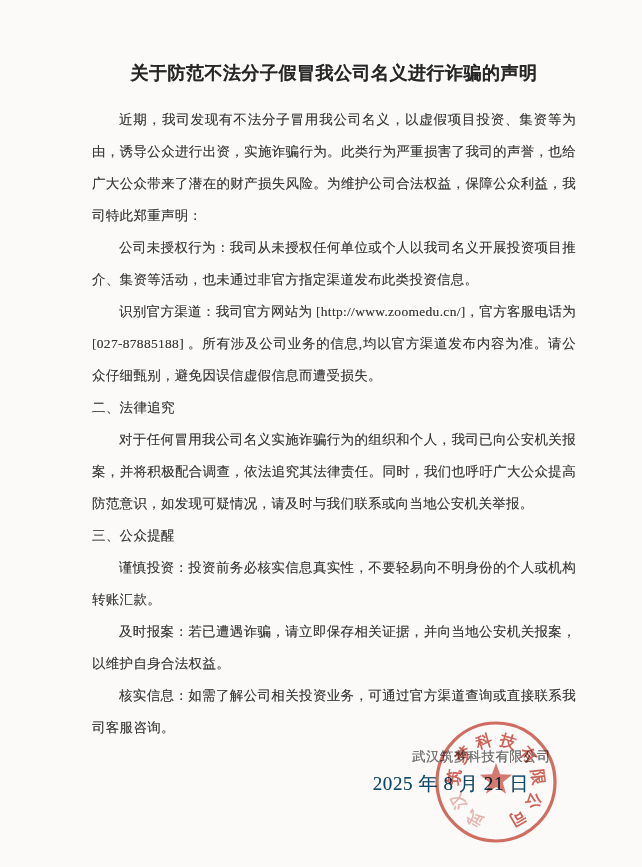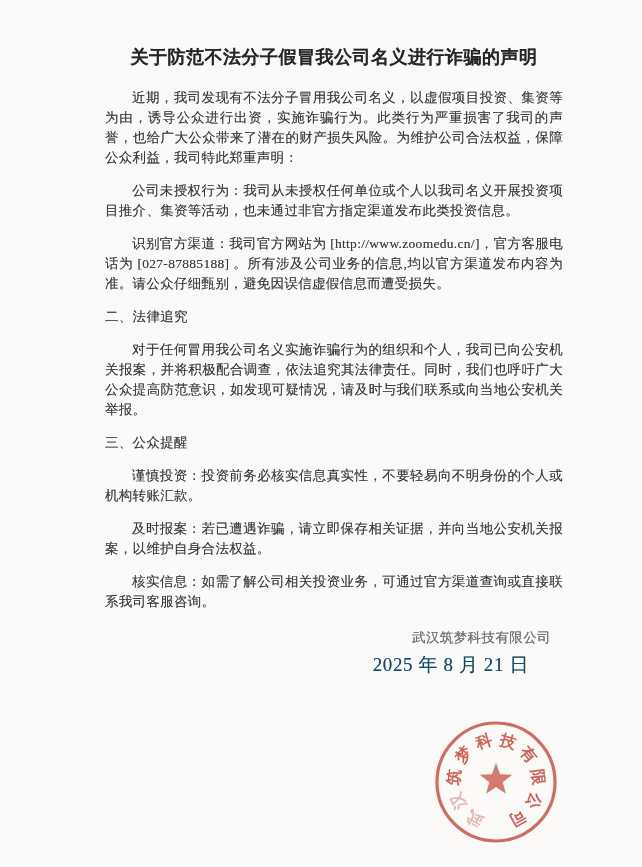--- a/index.html
+++ b/index.html
@@ -6,37 +6,37 @@
   body{
     width:642px;height:867px;overflow:hidden;
     background:#f4f3f0;
     font-family:"Liberation Serif","DejaVu Serif",serif;
   }
   .page{
     position:relative;
     width:642px;height:867px;
     box-sizing:border-box;
     background:#fbfaf8;
-    padding:44px 66px 0 92px;
+    padding:60px 66px 0 92px;
     color:#3a3a3a;
   }
   .doc-title{
     font-size:18px;
     line-height:26px;
     font-weight:bold;
     text-align:center;
     color:#262626;
     margin:0 0 18px 0;
     letter-spacing:0.5px;
     text-shadow:0 0 0.5px rgba(30,30,30,.55);
   }
   .para{
-    margin:13px;
+    margin:0;
     font-size:13.5px;
-    line-height:20px;
+    line-height:32px;
     letter-spacing:0.3px;
     text-align:justify;
     color:#3a3a3a;
     text-shadow:0 0 0.4px rgba(55,55,55,.5);
   }
   .indent{text-indent:2em;}
   .heading{text-indent:0;}
   .sig{
     font-size:13.5px;line-height:26px;letter-spacing:0.4px;
     text-align:right;padding-right:25px;

